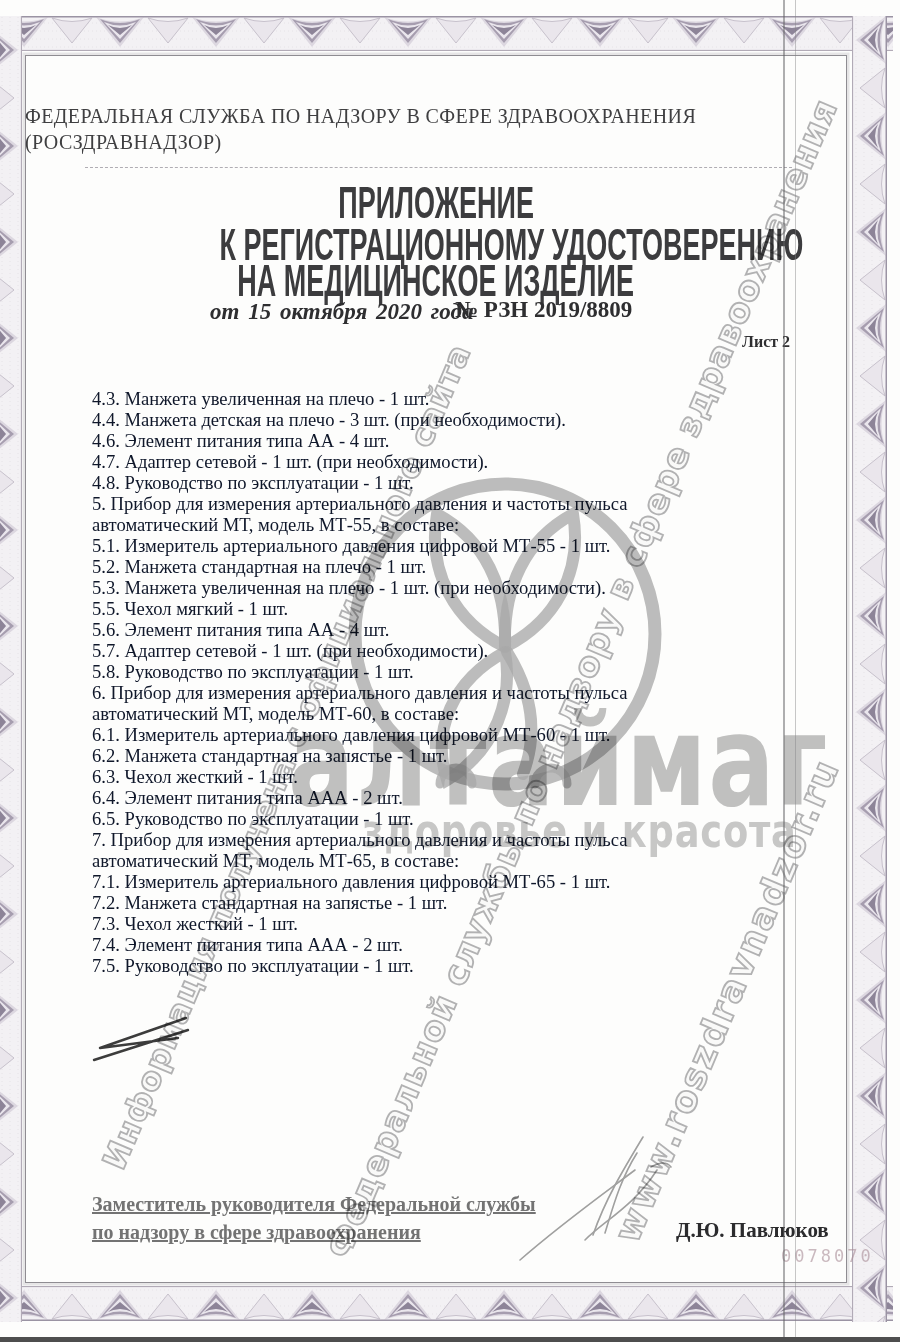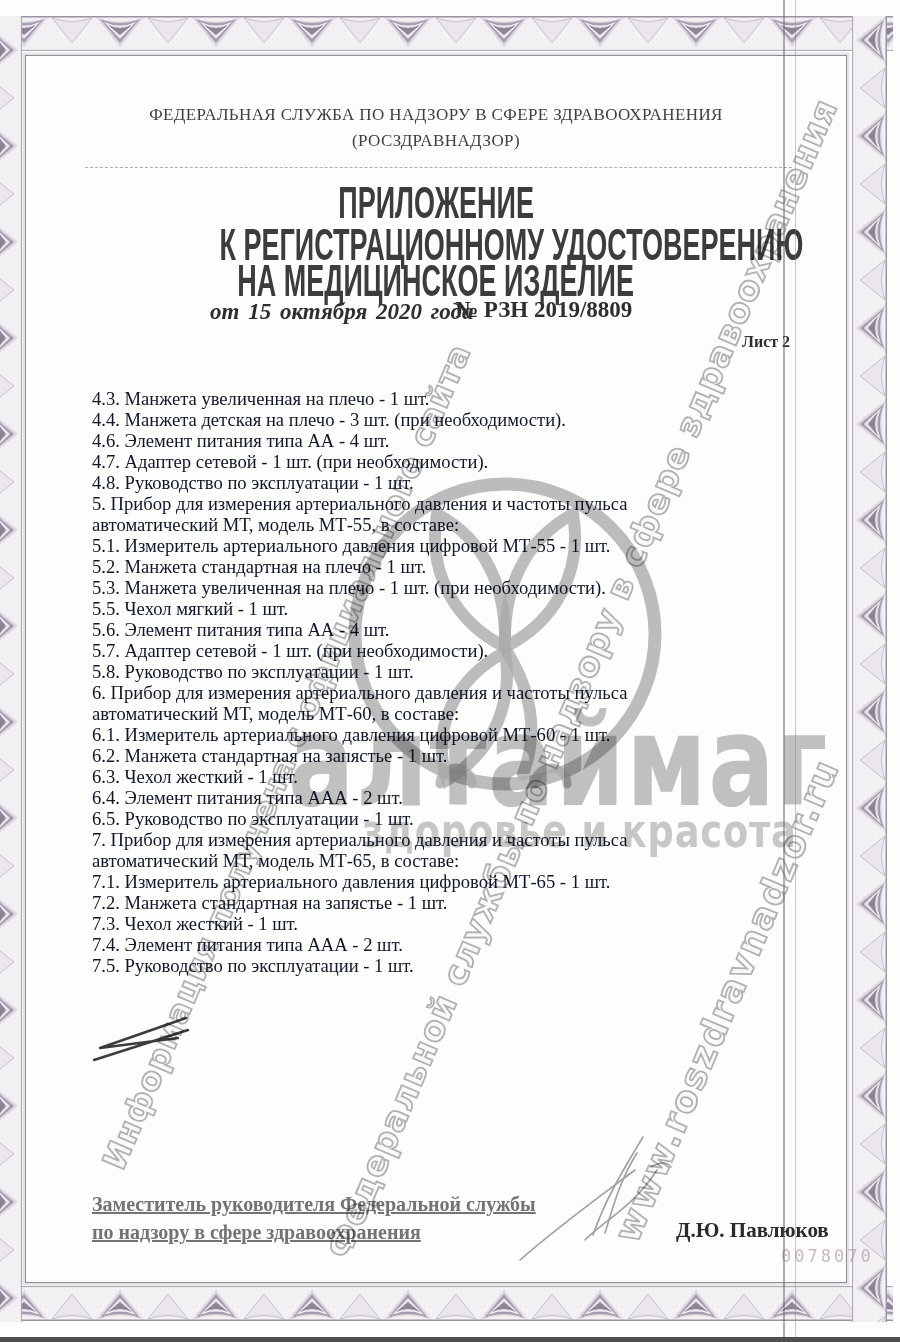--- a/index.html
+++ b/index.html
@@ -17,22 +17,22 @@
   .frame{position:absolute;left:25px;top:55px;width:820px;height:1226px;
          border:1.6px solid #8f8d92;box-shadow:0 0 0 2.5px rgba(150,146,155,.22);
          background:transparent;}
 
   
   .fold-a{position:absolute;left:783px;top:0;width:2px;height:1342px;background:rgba(95,95,98,.5);}
   .fold-b{position:absolute;left:795px;top:0;width:1px;height:1342px;background:rgba(130,130,133,.45);}
   .scan-bottom-bar{position:absolute;left:0;top:1337px;width:900px;height:5px;background:#4e4e4e;}
 
   
-  .agency{position:absolute;left:25px;width:822px;text-align:center;
-          font-size:17px;letter-spacing:.4px;color:#3f3f41;white-space:nowrap;}
+  .agency{position:absolute;left:25px;width:822px;text-align:left;
+          font-size:20px;letter-spacing:.4px;color:#3f3f41;white-space:nowrap;}
   .agency1{top:105px;} .agency2{top:131px;}
   .dashed-rule{position:absolute;left:85px;top:167px;width:707px;border-top:1.6px dashed #b0adb3;}
 
   .title-line{position:absolute;left:25px;width:822px;text-align:center;white-space:nowrap;}
   .title-line>span{display:inline-block;transform:scaleX(.6);transform-origin:50% 50%;
           font-family:"Liberation Sans",sans-serif;font-weight:700;font-size:45px;
           color:#3c3c3e;letter-spacing:0;}
   .title1{top:177px;} .title2{top:219px;} .title3{top:255px;}
 
   .meta-date{position:absolute;left:210px;top:299px;font-weight:700;font-size:23px;color:#2e2e30;white-space:nowrap;word-spacing:3px;font-style:italic;}

